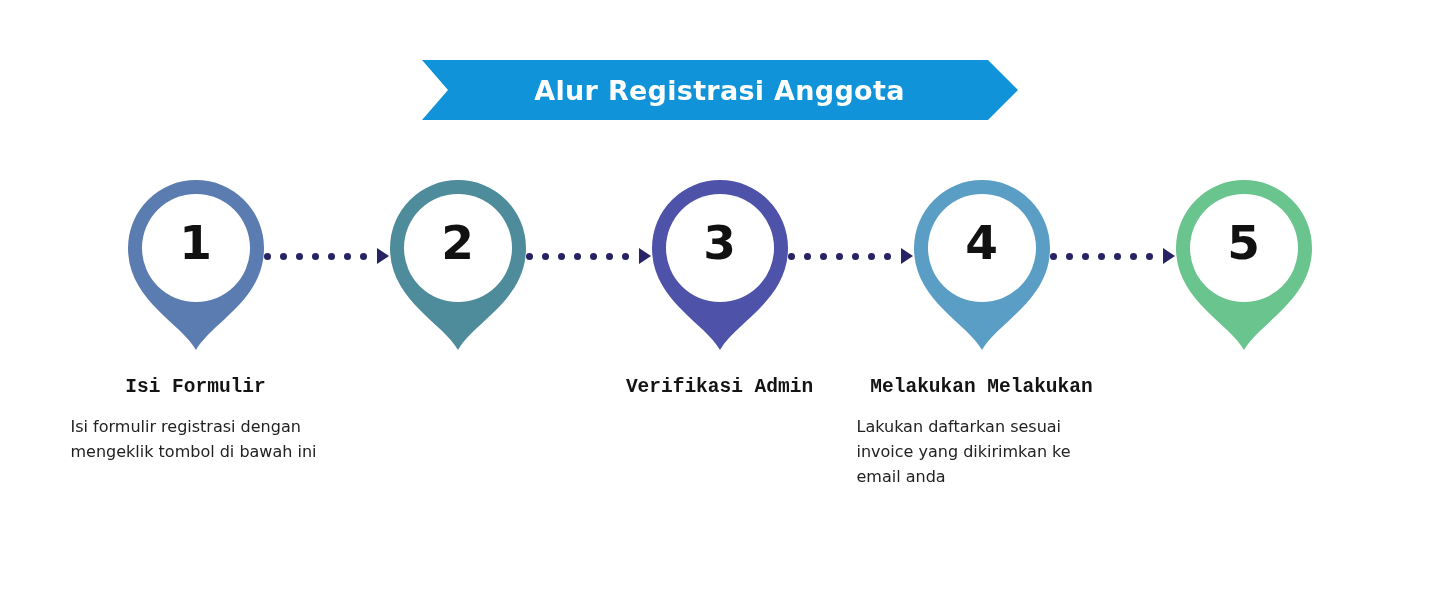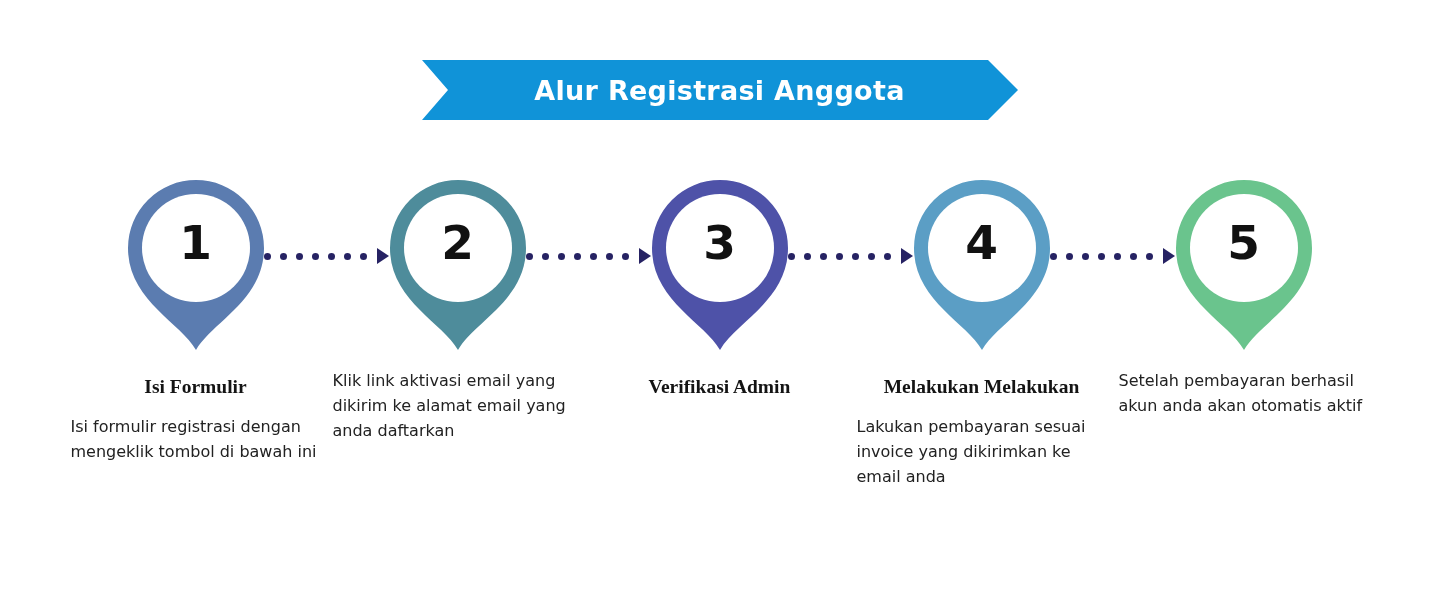--- a/index.html
+++ b/index.html
@@ -89,21 +89,21 @@
     font-family: "DejaVu Sans", sans-serif;
   }
 
   .step-title {
     margin-top: 24px;
     font-size: 19.5px;
     font-weight: bold;
     color: #141414;
     text-align: center;
     white-space: nowrap;
-    font-family: Liberation Serif, serif;
+    font-family: Liberation Mono, monospace;
   }
   .step-desc {
     margin-top: 17px;
     font-size: 16px;
     line-height: 1.55;
     color: #222222;
     width: 250px;
     font-family: "DejaVu Sans", sans-serif;
   }
 
@@ -181,21 +181,20 @@
   </div>
 
   <div class="step">
     <div class="pin">
       <svg width="152" height="180" viewBox="0 0 152 180">
         <path id="pin-path-1" d="M76 178 C 60 150, 8 128, 8 76 A 68 68 0 1 1 144 76 C 144 128, 92 150, 76 178 Z" fill="#4e8c9b"></path>
         <circle cx="76" cy="76" r="54" fill="#ffffff"></circle>
       </svg>
       <span class="pin-number">2</span>
     </div>
-    <div class="step-desc">Klik link aktivasi email yang dikirim ke alamat email yang anda daftarkan</div>
   </div>
 
   <div class="connector">
     <div class="connector-inner">
       <span class="dot" style="background: rgb(38, 34, 99);"></span>
       <span class="dot" style="background: rgb(38, 34, 99);"></span>
       <span class="dot" style="background: rgb(38, 34, 99);"></span>
       <span class="dot" style="background: rgb(38, 34, 99);"></span>
       <span class="dot" style="background: rgb(38, 34, 99);"></span>
       <span class="dot" style="background: rgb(38, 34, 99);"></span>
@@ -230,21 +229,21 @@
 
   <div class="step">
     <div class="pin">
       <svg width="152" height="180" viewBox="0 0 152 180">
         <path id="pin-path-3" d="M76 178 C 60 150, 8 128, 8 76 A 68 68 0 1 1 144 76 C 144 128, 92 150, 76 178 Z" fill="#5b9ec5"></path>
         <circle cx="76" cy="76" r="54" fill="#ffffff"></circle>
       </svg>
       <span class="pin-number">4</span>
     </div>
     <div class="step-title">Melakukan Melakukan</div>
-    <div class="step-desc">Lakukan pembayaran sesuai invoice yang dikirimkan ke email anda</div>
+    <div class="step-desc">Lakukan daftarkan sesuai invoice yang dikirimkan ke email anda</div>
   </div>
 
   <div class="connector">
     <div class="connector-inner">
       <span class="dot" style="background: rgb(38, 34, 99);"></span>
       <span class="dot" style="background: rgb(38, 34, 99);"></span>
       <span class="dot" style="background: rgb(38, 34, 99);"></span>
       <span class="dot" style="background: rgb(38, 34, 99);"></span>
       <span class="dot" style="background: rgb(38, 34, 99);"></span>
       <span class="dot" style="background: rgb(38, 34, 99);"></span>
@@ -254,16 +253,15 @@
   </div>
 
   <div class="step">
     <div class="pin">
       <svg width="152" height="180" viewBox="0 0 152 180">
         <path id="pin-path-4" d="M76 178 C 60 150, 8 128, 8 76 A 68 68 0 1 1 144 76 C 144 128, 92 150, 76 178 Z" fill="#6ac48d"></path>
         <circle cx="76" cy="76" r="54" fill="#ffffff"></circle>
       </svg>
       <span class="pin-number">5</span>
     </div>
-    <div class="step-desc">Setelah pembayaran berhasil akun anda akan otomatis aktif</div>
   </div>
 
 </div>
 
 </body></html>

